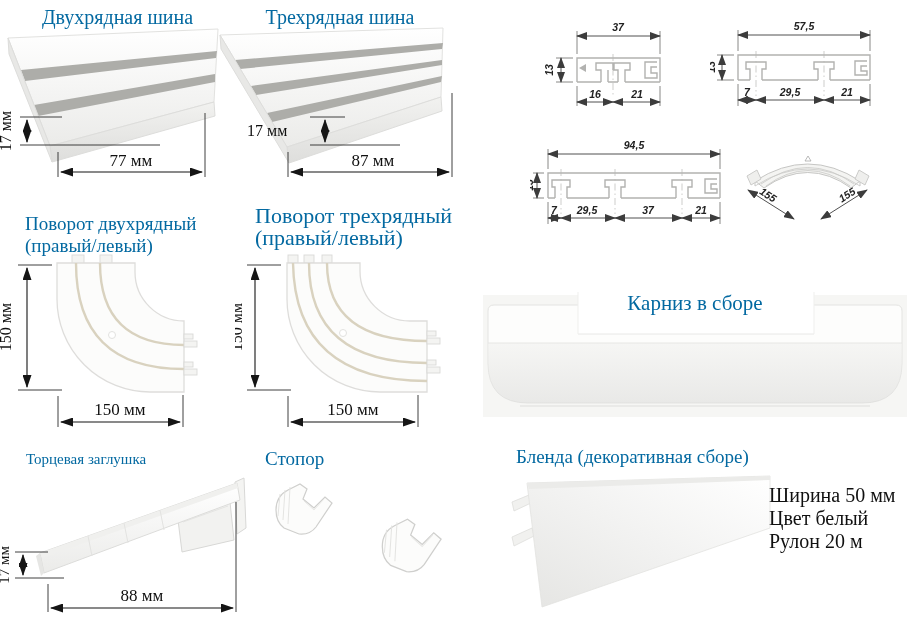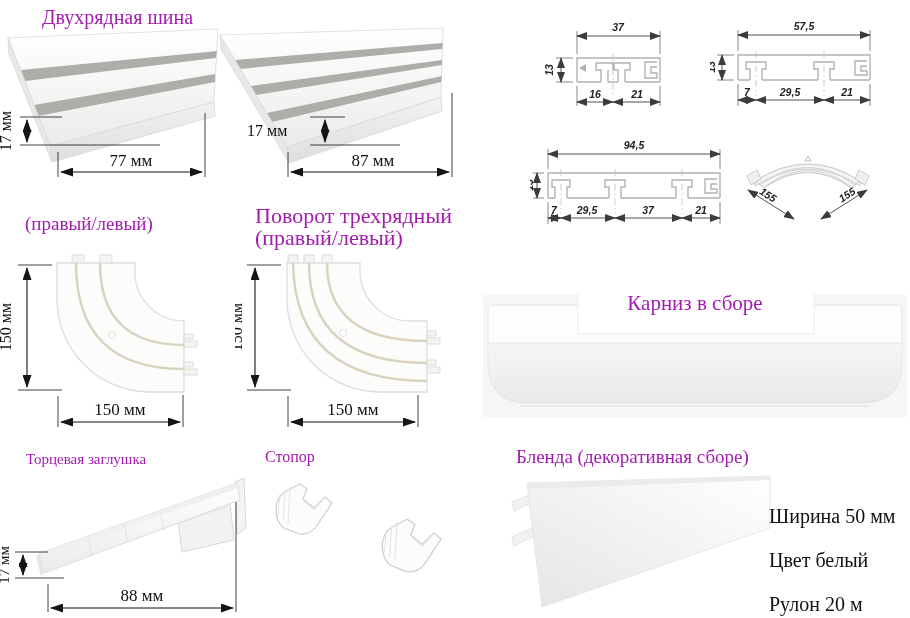--- a/index.html
+++ b/index.html
@@ -1,36 +1,36 @@
 <!DOCTYPE html>
 <html><head>
 <meta charset="utf-8">
 <style>
   html,body{margin:0;padding:0;background:#fff;}
   #page{position:relative;width:910px;height:618px;background:#ffffff;overflow:hidden;
         font-family:"Liberation Serif",serif;color:#101010;}
   .block{position:absolute;}
   .block svg{position:absolute;left:0;}
-  .title{position:absolute;font-size:20px;color:#a21caf;white-space:nowrap;}
+  .title{position:absolute;font-size:20px;color:#0369a1;white-space:nowrap;}
   .title .sub{display:block;}
   .center{width:100%;text-align:center;}
   
   .ext{stroke:#2a2a2a;stroke-width:0.9;}
   .dim{stroke:#151515;stroke-width:1.1;}
   .tdim{stroke:#3c3c3c;stroke-width:0.9;}
   .text-ext{stroke:#6a6a68;stroke-width:0.8;}
   .pline{stroke:#b2b2b0;stroke-width:1.4;fill:none;}
   .cl{stroke:#b8b8b6;stroke-width:0.7;stroke-dasharray:7 3 1.5 3;fill:none;}
   .dim-label{font-family:"Liberation Serif",serif;font-size:16px;fill:#101010;}
   .dim-label-lg{font-family:"Liberation Serif",serif;font-size:17px;fill:#101010;}
   .dnum{font-family:"Liberation Sans",sans-serif;font-size:10.5px;font-style:italic;font-weight:bold;fill:#222;}
   .groove{stroke:#d9d2bf;stroke-width:2.4;fill:none;}
   .tab{fill:#f4f4f2;stroke:#d9d9d7;stroke-width:0.9;}
   .specs{position:absolute;font-size:20px;line-height:23px;color:#101010;}
-  .specs span{display:block;margin-top:21px;}
+  .specs span{display:block;}
 </style>
 </head>
 <body>
 
 <div id="page">
 
 <svg width="0" height="0" style="position:absolute">
   <defs>
     <marker id="ab" markerWidth="13" markerHeight="9" refX="12" refY="4.5" orient="auto-start-reverse" markerUnits="userSpaceOnUse">
           <path d="M0,0L13,4.5L0,9Z" fill="#151515"></path>
@@ -72,20 +72,21 @@
     <g>
       <line class="ext" x1="58" y1="127" x2="58" y2="152"></line>
       <line class="ext" x1="205" y1="88" x2="205" y2="152"></line>
       <line class="dim" x1="61" y1="147" x2="202" y2="147" marker-start="url(#ab)" marker-end="url(#ab)"></line>
       <text class="dim-label-lg" x="131" y="141" text-anchor="middle">77 мм</text>
     </g>
   </svg>
 </div>
 
 <div class="block" style="left:215px;top:0;width:250px;height:200px">
+  <div class="title center" style="top:6px">Трехрядная шина</div>
   <svg width="250" height="175" style="top:25px">
     <g>
       <polygon points="5,10 228,3 226,72 72,122" fill="url(#gTop)" stroke="#e2e2e0"></polygon>
       <polygon points="20,35 228,18 227,24 25,44" fill="#adada9"></polygon>
       <polygon points="36,61 227,35 227,40 41,70" fill="#adada9"></polygon>
       <polygon points="52,88 227,51 226,57 57,97" fill="#adada9"></polygon>
       <polygon points="72,122 226,72 227,86 74,138" fill="url(#gFront)" stroke="#dddddb"></polygon>
       <polygon points="5,10 72,122 74,138 6,24" fill="#e8e8e6" stroke="#dddddb"></polygon>
     </g>
     <g>
@@ -253,20 +254,21 @@
       <text class="dim-label" transform="rotate(-90 11 122)" x="11" y="122" text-anchor="middle">150 мм</text>
     </g>
     <g>
       <line class="ext" x1="58" y1="191" x2="58" y2="222"></line>
       <line class="ext" x1="183" y1="190" x2="183" y2="222"></line>
       <line class="dim" x1="61" y1="217" x2="180" y2="217" marker-start="url(#ab)" marker-end="url(#ab)"></line>
       <text class="dim-label-lg" x="120" y="210" text-anchor="middle">150 мм</text>
     </g>
   </svg>
   <div class="title" style="left:25px;top:8px;font-size:19px;line-height:22px">
+    <span>Поворот двухрядный</span>
     <span class="sub">(правый/левый)</span>
   </div>
 </div>
 
 <div class="block" style="left:235px;top:205px;width:245px;height:235px">
   <svg width="245" height="235" style="top:0">
     <g>
       <rect class="tab" x="53" y="50" width="10" height="8"></rect>
       <rect class="tab" x="69" y="50" width="10" height="8"></rect>
       <rect class="tab" x="87" y="50" width="10" height="8"></rect>
@@ -353,21 +355,21 @@
       <path d="M6,30 Q6,16 18,10 L30,4 L37,9 L33,19 L44,28 L55,17 L62,23 L46,47 Q40,55 29,54 L14,48 Q6,42 6,30 Z" fill="#fcfcfb" stroke="#cfcfcd" stroke-width="1.2"></path>
       <path d="M10,14 L8,36 M15,10 L13,40 M20,7 L18,44" stroke="#e4e4e2" fill="none"></path>
       <path d="M34,21 L44,30 L54,19" stroke="#e8e8e6" fill="none"></path>
     </g>
     <g transform="translate(126,75) scale(1.05)">
       <path d="M6,30 Q6,16 18,10 L30,4 L37,9 L33,19 L44,28 L55,17 L62,23 L46,47 Q40,55 29,54 L14,48 Q6,42 6,30 Z" fill="#fcfcfb" stroke="#cfcfcd" stroke-width="1.2"></path>
       <path d="M10,14 L8,36 M15,10 L13,40 M20,7 L18,44" stroke="#e4e4e2" fill="none"></path>
       <path d="M34,21 L44,30 L54,19" stroke="#e8e8e6" fill="none"></path>
     </g>
   </svg>
-  <div class="title" style="left:15px;top:8px;font-size:16px">Стопор</div>
+  <div class="title" style="left:15px;top:8px;font-size:19px">Стопор</div>
 </div>
 
 <div class="block" style="left:480px;top:440px;width:430px;height:178px">
   <svg width="430" height="178" style="top:0">
     <g>
       <polygon points="32,62 49,55 51,63 34,71" fill="#f1f1ef" stroke="#dddddb" stroke-width="0.8"></polygon>
       <polygon points="32,97 52,88 54,96 34,106" fill="#f1f1ef" stroke="#dddddb" stroke-width="0.8"></polygon>
       <polygon points="47,43 290,36 290,88 62,167" fill="url(#gStrip)" stroke="#e2e2e0" stroke-width="0.8"></polygon>
       <polygon points="47,43 290,36 290,40 49,49" fill="#ebebe9"></polygon>
     </g>

